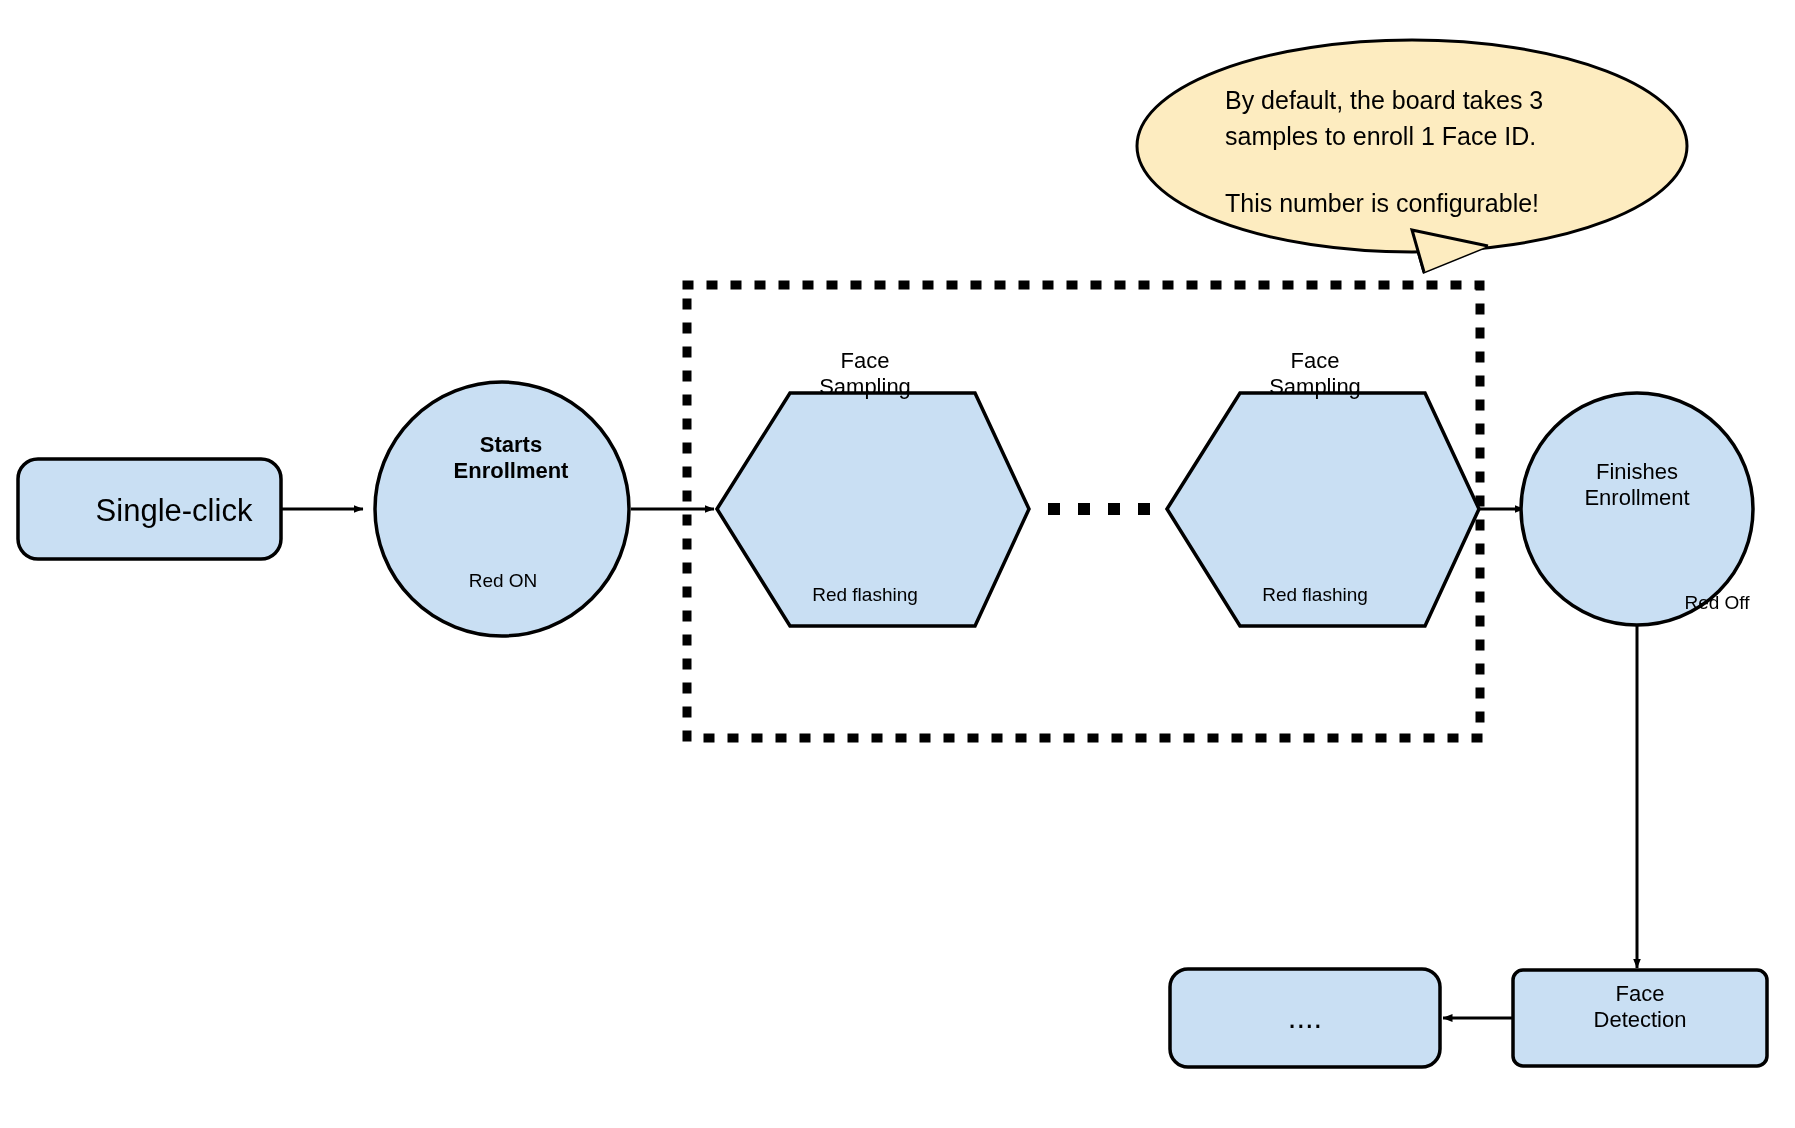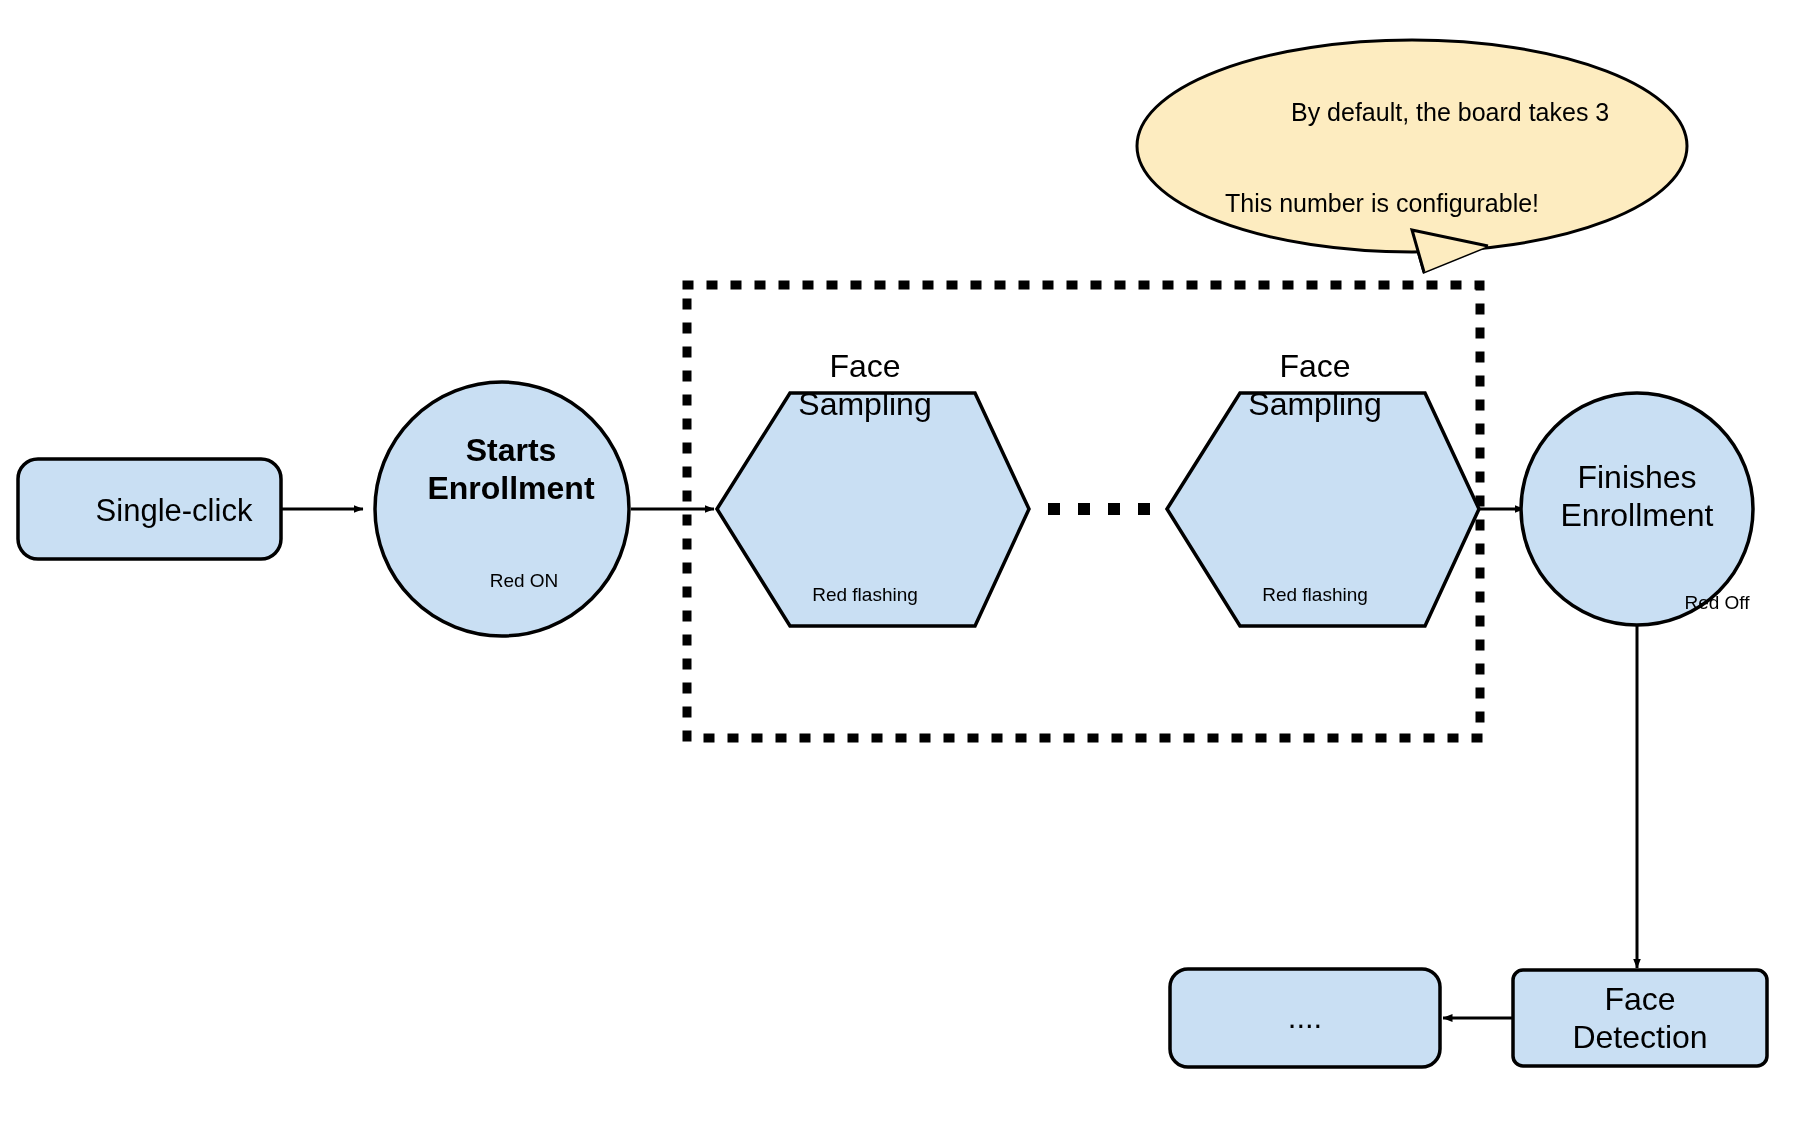--- a/index.html
+++ b/index.html
@@ -26,21 +26,21 @@
     height: 1128px;
   }
   .node-label {
     position: absolute;
     text-align: center;
     line-height: 1.18;
     white-space: pre-line;
     pointer-events: none;
   }
   .title-text {
-    font-size: 32px;
+    font-size: 22px;
   }
   .sub-text {
     font-size: 19px;
   }
   .box-text {
     font-size: 31px;
   }
   .callout-text {
     position: absolute;
     font-size: 25px;
@@ -98,35 +98,36 @@
       <path d="M1424,272 L1412,230 L1488,246 Z" fill="#fdecc0" stroke="#000000" stroke-width="3" stroke-linejoin="miter"></path>
       <ellipse cx="1412" cy="146" rx="275" ry="106" fill="#fdecc0" stroke="#000000" stroke-width="3"></ellipse>
       <path d="M1424,272 L1412,230 L1488,246" fill="#fdecc0" stroke="#000000" stroke-width="3" stroke-linejoin="miter"></path>
     </g>
   </svg>
 
   <div class="node-label box-text" style="left:18px; top:493px; width:312px;">Single-click</div>
 
   <div class="node-label title-text" style="left:384px; top:432px; width:254px;font-weight:bold;">Starts
 Enrollment</div>
-  <div class="node-label sub-text" style="left:397px; top:570px; width:254px;">Red ON</div>
+  <div class="node-label sub-text" style="left:376px; top:570px; width:254px;">Red ON</div>
 
   <div class="node-label title-text" style="left:700px; top:348px; width:330px;">Face
 Sampling</div>
   <div class="node-label sub-text" style="left:700px; top:584px; width:330px;">Red flashing</div>
 
   <div class="node-label title-text" style="left:1150px; top:348px; width:330px;">Face
 Sampling</div>
   <div class="node-label sub-text" style="left:1150px; top:584px; width:330px;">Red flashing</div>
 
   <div class="node-label title-text" style="left:1510px; top:459px; width:254px;">Finishes
 Enrollment</div>
   <div class="node-label sub-text" style="left:1590px; top:592px; width:254px;">Red Off</div>
 
   <div class="node-label title-text" style="left:1513px; top:981px; width:254px;">Face
 Detection</div>
 
   <div class="node-label box-text" style="left:1170px; top:1000px; width:270px;">....</div>
 
-  <div class="callout-text" style="left:1291px; top:82px; width:380px;margin-top:12px;">By default, the board takes 3</div>
+  <div class="callout-text" style="left:1225px; top:82px; width:380px;">By default, the board takes 3</div>
+  <div class="callout-text" style="left:1225px; top:118px; width:380px;">samples to enroll 1 Face ID.</div>
   <div class="callout-text" style="left:1225px; top:185px; width:400px;">This number is configurable!</div>
 
 </div>
 
 </body></html>

